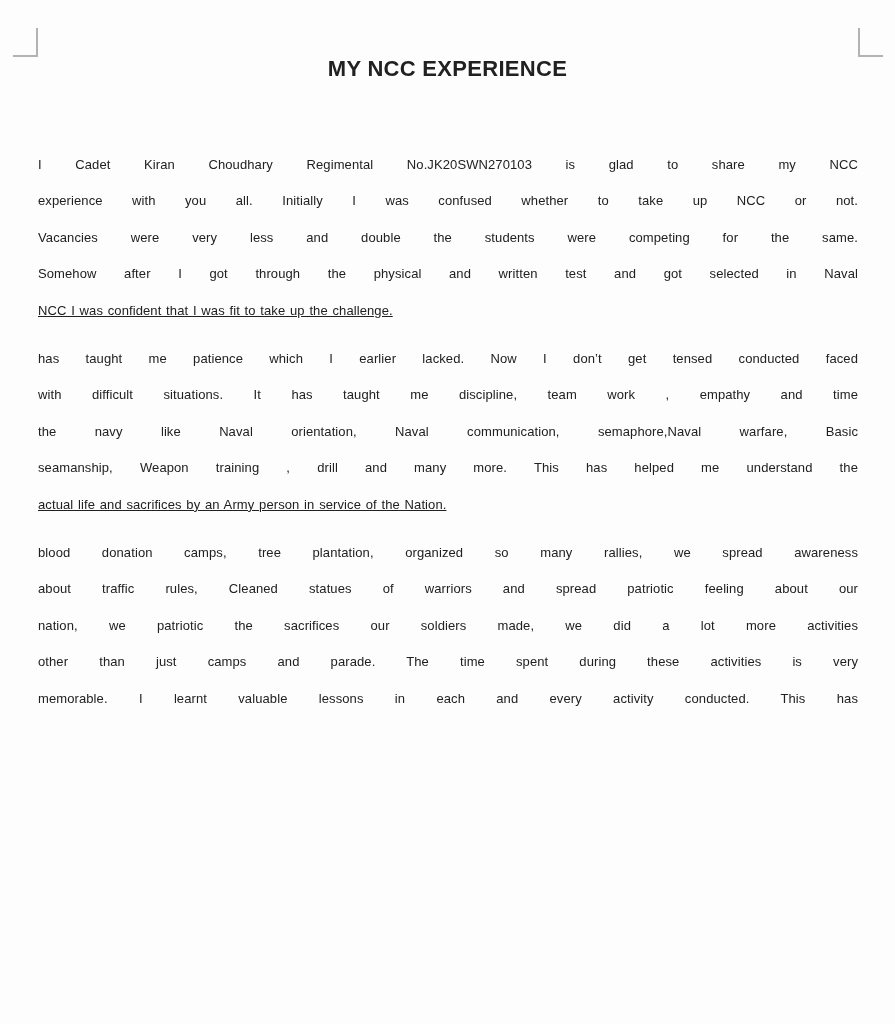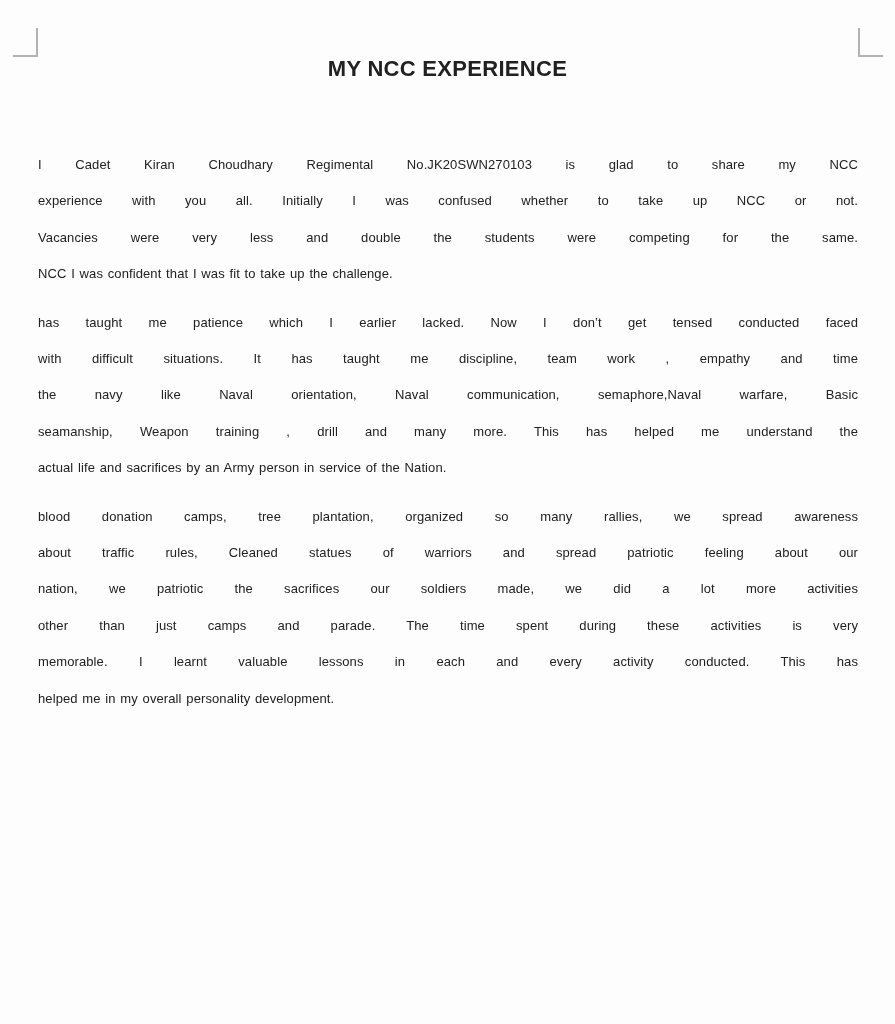--- a/index.html
+++ b/index.html
@@ -56,20 +56,21 @@
   .line {
     font-size: 13px;
     line-height: 36.4px;
     text-align: justify;
     text-align-last: justify;
     word-spacing: 1px;
     letter-spacing: 0.1px;
   }
   .line.last {
     text-align-last: left;
+    text-decoration: underline;
   }
   .signature {
     margin: 25px 37px 0 38px;
     font-size: 22px;
     line-height: 36.4px;
     letter-spacing: 0.1px;
     text-align: right;
   }
 </style>
 </head>
@@ -77,20 +78,21 @@
 
 <div class="page">
   <div class="corner corner-left"></div>
   <div class="corner corner-right"></div>
   <h1 class="title">MY NCC EXPERIENCE</h1>
   <div class="content" id="content">
       <div class="para">
         <div class="line">I Cadet Kiran Choudhary Regimental No.JK20SWN270103 is glad to share my NCC</div>
         <div class="line">experience with you all. Initially I was confused whether to take up NCC or not.</div>
         <div class="line">Vacancies were very less and double the students were competing for the same.</div>
+        <div class="line">Somehow  after I got through the physical and written test and got selected in Naval</div>
         <div class="line last">NCC I was confident that I was fit to take up the challenge.</div>
       </div>
       <div class="para">
         <div class="line">has taught me patience which I earlier lacked. Now I don’t get tensed conducted faced</div>
         <div class="line">with difficult  situations. It has taught me discipline, team work , empathy and time</div>
         <div class="line">the navy like Naval orientation,  Naval communication, semaphore,Naval warfare, Basic</div>
         <div class="line">seamanship, Weapon training , drill and many more. This has helped me understand the</div>
         <div class="line last">actual life and sacrifices by an Army person in service of the Nation.</div>
       </div>
       <div class="para">

